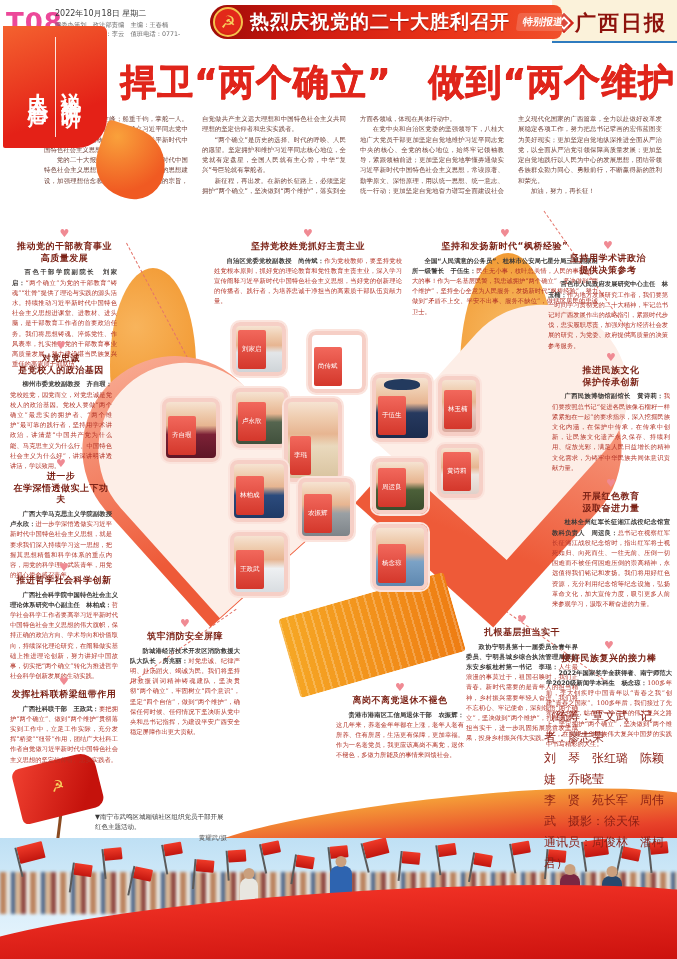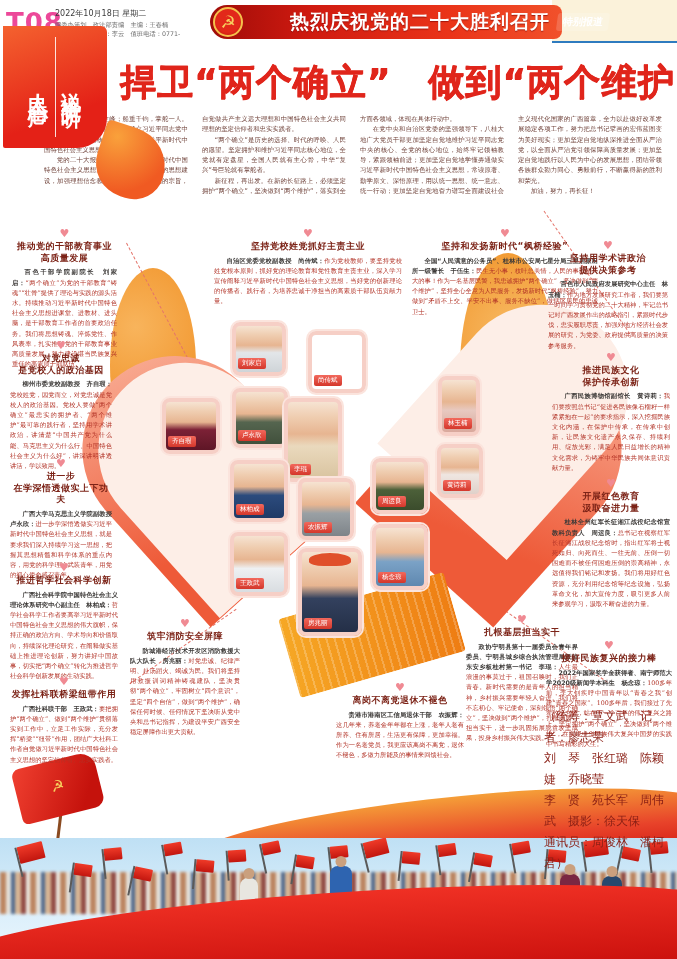--- a/index.html
+++ b/index.html
@@ -11,21 +11,21 @@
   .mast-info { position:absolute; left:55px; top:8px; width:150px; line-height:1.45; }
   .mast-info .d1 { font-size:8px; font-weight:400; color:#3a3a3a; }
   .mast-info .d2, .mast-info .d3 { font-size:6.3px; color:#6b6b6b; }
   .cream { position:absolute; right:0; top:0; width:125px; height:42px; background:#fbf2da; }
   .banner { position:absolute; left:210px; top:5px; width:352px; height:34px; border-radius:17px 8px 8px 17px;
             background:linear-gradient(90deg,#9f0c08,#cf1a10 28%,#ea3419 68%,#f1512b);
             display:flex; align-items:center; gap:7px; padding-left:3px; z-index:6; }
   .emblem { width:30px; height:30px; border-radius:50%; background:radial-gradient(circle at 50% 45%, #e2281a 60%, #b51208 100%);
             border:2px solid #f5c14b; color:#f7cf5e; font-size:17px; line-height:26px; text-align:center; flex:0 0 auto; }
   .banner-title { font-size:19px; font-weight:900; color:#fff; letter-spacing:1px; white-space:nowrap;
-                  text-shadow:0 1px 1px rgba(120,0,0,.6);margin-left:40px; }
+                  text-shadow:0 1px 1px rgba(120,0,0,.6); }
   .banner-tag { font-size:10px; font-weight:700; color:#fff; background:rgba(255,255,255,.16); padding:2px 6px;
                 border-radius:3px; transform:skewX(-8deg); white-space:nowrap; }
   .paper-logo { position:absolute; right:10px; top:9px; display:flex; align-items:center; gap:4px; }
   .logo-diamond { width:14px; height:14px; background:#d3271b; transform:rotate(45deg); border:2px solid #d3271b;
                   box-shadow:inset 0 0 0 2px #fff; }
   .logo-text { font-family:"DejaVu Serif", serif; font-size:21px; font-weight:900; color:#8e130d; letter-spacing:2px; }
   .blue-rule { position:absolute; right:0; top:41px; width:125px; height:2px; background:#2e7bbf; }
 
   
   .voice-banner { position:absolute; left:3px; top:26px; width:104px; height:122px; z-index:6;
@@ -68,21 +68,21 @@
   .swoosh { position:absolute; left:180px; top:796px; width:560px; height:80px; z-index:2; transform:rotate(-5deg);
             background:linear-gradient(180deg,#f59f38,#e8432a 55%,#cf1410); border-radius:100% 80% 0 0 / 100% 100% 0 0; }
   .corner-flag { position:absolute; left:16px; top:760px; width:84px; height:56px; z-index:3; transform:rotate(-14deg);
                  background:linear-gradient(120deg,#f04030,#c5120c 80%); border-radius:8px 16px 10px 6px;
                  color:#f6cf5e; font-size:15px; text-align:center; line-height:52px; }
   .corner-pole { position:absolute; left:58px; top:790px; width:2.5px; height:70px; background:#8a4a20; transform:rotate(7deg); z-index:2; }
 
   
   .photo { position:absolute; z-index:5; border:4px solid #f6cfc6; border-radius:8px; box-shadow:0 0 0 2px #fbe4dd; }
   .photo .tag { position:absolute; left:2px; bottom:3px; background:linear-gradient(#f2685c,#d4372b); color:#fff;
-                font-size:6.5px; padding:1px 4px; border-radius:2px; white-space:nowrap;margin-top:35px; }
+                font-size:6.5px; padding:15px 4px; border-radius:2px; white-space:nowrap;margin-top:35px; }
   .face { background:linear-gradient(180deg,#f6e3d2 0%,#efcdb0 20%,#e7b591 42%, var(--c1) 58%, var(--c2) 100%); }
   .cap::before { content:""; position:absolute; top:1px; left:16%; width:68%; height:11px; background:#233a5e; border-radius:50% 50% 40% 40%; }
   .helmet::before { content:""; position:absolute; top:1px; left:12%; width:76%; height:13px; background:#e04f2a; border-radius:50% 50% 35% 35%; }
 
   
   .article { position:absolute; z-index:4; }
   .a-heart { text-align:center; color:#f08a93; font-size:11px; line-height:1; margin-bottom:2px; }
   .a-title { font-size:9px; font-weight:800; color:#7c2317; text-align:center; white-space:pre-line; line-height:1.3;
              letter-spacing:.5px; margin-bottom:3px; }
   .a-body { font-size:6.3px; line-height:1.62; color:#b23327; text-align:justify; text-indent:2em;
@@ -117,20 +117,24 @@
   <div class="mast-info">
     <div class="d1">2022年10月18日 星期二</div>
     <div class="d2">编委办策划　政法部责编　主编：王春楠</div>
     <div class="d3">编辑：刘莉　美编：李云　值班电话：0771-5690080</div>
   </div>
   <div class="banner">
     <div class="emblem">☭</div>
     <div class="banner-title">热烈庆祝党的二十大胜利召开</div>
     <div class="banner-tag">特别报道</div>
   </div>
+  <div class="paper-logo">
+    <div class="logo-diamond"></div>
+    <div class="logo-text">广西日报</div>
+  </div>
   <div class="blue-rule"></div>
 
   <div class="voice-banner">
     <div class="voice-col">人民心声</div>
     <div class="voice-div"></div>
     <div class="voice-col">说给党听</div>
   </div>
   <div class="voice-flame"></div>
 
   <div class="headline">捍卫“两个确立”　做到“两个维护”</div>
@@ -155,24 +159,27 @@
   <div class="swoosh"></div>
   <div class="corner-pole"></div>
   <div class="corner-flag">☭</div>
 
   <div class="photo face" style="left:232px;top:322px;width:54px;height:54px;--c1:#e3e6e9;--c2:#cfd4d8">
       <span class="tag">刘家启</span>
     </div>
   <div class="photo face" style="left:308px;top:331px;width:58px;height:62px;--c1:#2a3а52;--c2:#222f49">
       <span class="tag">尚传斌</span>
     </div>
+  <div class="photo face cap" style="left:372px;top:374px;width:60px;height:68px;--c1:#26395f;--c2:#1c2c4d">
+      <span class="tag">于伍生</span>
+    </div>
   <div class="photo face" style="left:438px;top:376px;width:42px;height:60px;--c1:#e8c9c0;--c2:#d9a89c">
       <span class="tag">林玉楠</span>
     </div>
-  <div class="photo face" style="left:162px;top:398px;width:58px;height:56px;--c1:#7c2136;--c2:#5e1626">
+  <div class="photo face" style="left:162px;top:398px;width:58px;height:64px;--c1:#7c2136;--c2:#5e1626">
       <span class="tag">齐自瑕</span>
     </div>
   <div class="photo face" style="left:232px;top:388px;width:56px;height:60px;--c1:#55654f;--c2:#41503c">
       <span class="tag">卢永欣</span>
     </div>
   <div class="photo face" style="left:284px;top:398px;width:58px;height:84px;--c1:#ead9bd;--c2:#d9c4a0">
       <span class="tag">李琨</span>
     </div>
   <div class="photo face" style="left:230px;top:460px;width:58px;height:62px;--c1:#2c4b7d;--c2:#1f3a66">
       <span class="tag">林柏成</span>
@@ -181,23 +188,20 @@
       <span class="tag">周运良</span>
     </div>
   <div class="photo face" style="left:298px;top:478px;width:56px;height:62px;--c1:#9aa0a4;--c2:#7e8489">
       <span class="tag">农振辉</span>
     </div>
   <div class="photo face" style="left:437px;top:444px;width:46px;height:54px;--c1:#efe6e1;--c2:#e0d1ca">
       <span class="tag">黄诗莉</span>
     </div>
   <div class="photo face" style="left:230px;top:532px;width:58px;height:64px;--c1:#eef0f2;--c2:#d9dde1">
       <span class="tag">王政武</span>
-    </div>
-  <div class="photo face helmet" style="left:298px;top:548px;width:64px;height:88px;--c1:#33415e;--c2:#242f47">
-      <span class="tag">房兆丽</span>
     </div>
   <div class="photo face" style="left:372px;top:524px;width:56px;height:66px;--c1:#7ba2c6;--c2:#5f88b0">
       <span class="tag">杨念琼</span>
     </div>
 
   <div class="article" style="left:12px;top:228px;width:105px">
     <div class="a-heart">♥</div>
     <h3 class="a-title">推动党的干部教育事业
 高质量发展</h3>
     <p class="a-body"><b class="a-who">百色干部学院副院长　刘家启：</b><span>“两个确立”为党的干部教育“铸魂”“壮骨”提供了理论与实践的源头活水。持续推动习近平新时代中国特色社会主义思想进课堂、进教材、进头脑，是干部教育工作者的首要政治任务。我们将思想铸魂、淬炼党性、作风表率，扎实推动党的干部教育事业高质量发展，努力建设堪当民族复兴重任的高素质干部队伍。</span></p>
@@ -270,20 +274,24 @@
   <div class="article" style="left:546px;top:640px;width:126px">
     <div class="a-heart">♥</div>
     <h3 class="a-title">接好民族复兴的接力棒</h3>
     <p class="a-body"><b class="a-who">2022年国家奖学金获得者、南宁师范大学2020级新闻学本科生　杨念琼：</b><span>100多年前，李大钊疾呼中国青年以“青春之我”创建“青春之国家”。100多年后，我们接过了先辈的接力棒，站在下一个百年的伟大复兴之路上，坚定拥护“两个确立”，坚决做到“两个维护”，在实现中华民族伟大复兴中国梦的实践中书写精彩的人生。</span></p>
   </div>
 
   <div class="credits">（统筹：覃文武　记者：廖志荣
 刘　琴　张红璐　陈颖婕　乔晓莹
 李　贤　苑长军　周伟武　摄影：徐天保
 通讯员：周俊林　潘柯君）</div>
+  <div class="caption">
+    <span>▼南宁市武鸣区城厢镇社区组织党员干部开展红色主题活动。</span>
+    <span class="credit">黄耀武/摄</span>
+  </div>
 
   <div class="strip">
     <div class="crowd"></div>
     <div class="flag" style="left:18px;top:6px;width:26px;height:17px;transform:rotate(-14deg)"></div>
     <div class="flag" style="left:74px;top:26px;transform:rotate(8deg)"></div>
     <div class="flag" style="left:104px;top:10px;transform:rotate(-6deg)"></div>
     <div class="flag" style="left:134px;top:30px;transform:rotate(12deg)"></div>
     <div class="flag" style="left:164px;top:5px;transform:rotate(-10deg)"></div>
     <div class="flag" style="left:196px;top:22px;transform:rotate(5deg)"></div>
     <div class="flag" style="left:228px;top:12px;transform:rotate(-4deg)"></div>

